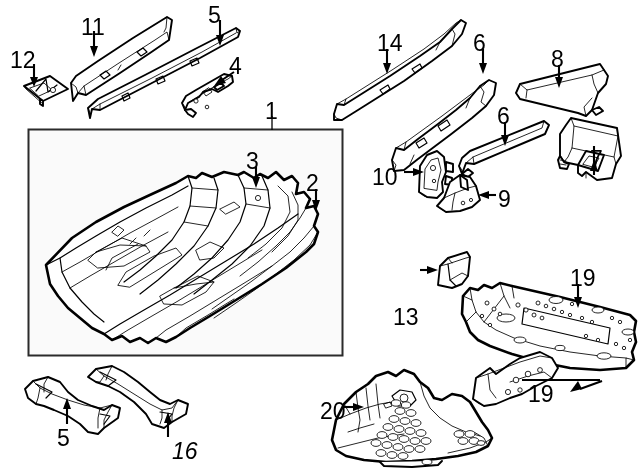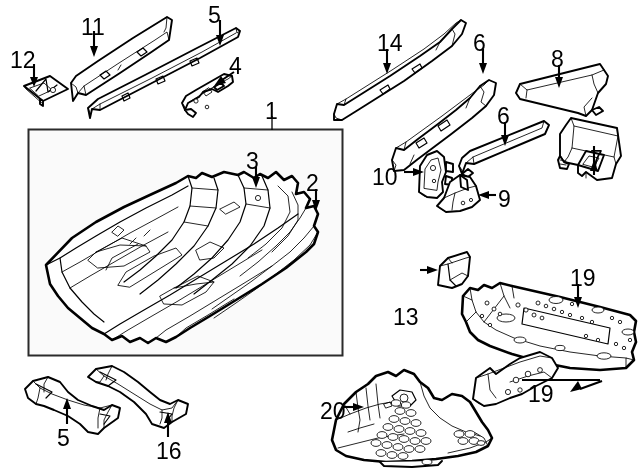--- a/index.html
+++ b/index.html
@@ -473,19 +473,19 @@
   <div class="callout" style="left:473px; top:32px;">6</div>
   <div class="callout" style="left:590px; top:148px;">7</div>
   <div class="callout" style="left:551px; top:48px;">8</div>
   <div class="callout" style="left:498px; top:188px;">9</div>
   <div class="callout" style="left:372px; top:166px;">10</div>
   <div class="callout" style="left:81px; top:16px;">11</div>
   <div class="callout" style="left:10px; top:49px;">12</div>
   <div class="callout" style="left:393px; top:262px;margin-top:44px;">13</div>
   <div class="callout" style="left:377px; top:32px;">14</div>
   <div class="callout" style="left:497px; top:105px;">6</div>
-  <div class="callout" style="left:156px; top:440px;">16</div>
+  <div class="callout" style="left:172px; top:440px;font-style:italic;">16</div>
   <div class="callout" style="left:57px; top:427px;">5</div>
   <div class="callout" style="left:528px; top:383px;">19</div>
   <div class="callout" style="left:570px; top:267px;text-align:right;">19</div>
   <div class="callout" style="left:320px; top:400px;">20</div>
 
 </div>
 
 </body></html>

